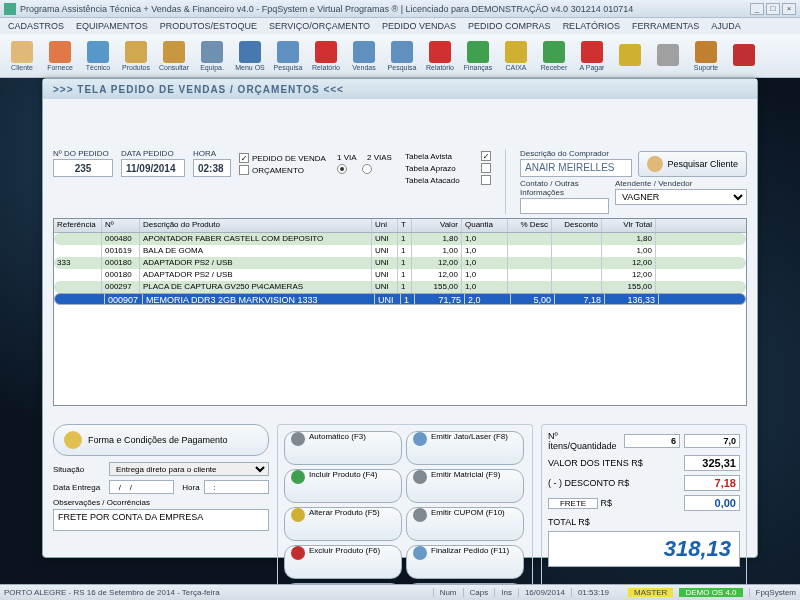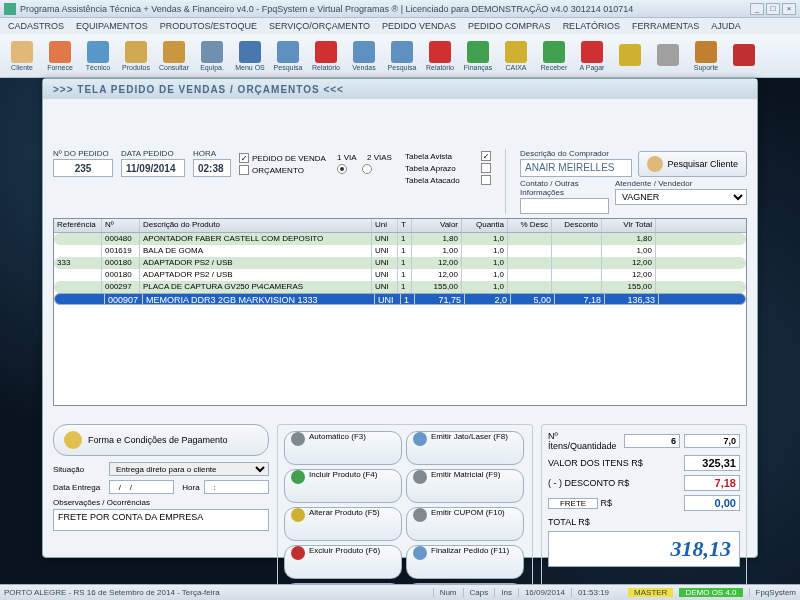--- a/index.html
+++ b/index.html
@@ -30,38 +30,38 @@
 .buyerbox { background: #fff; border: 1px solid #a0b0c0; padding: 2px 4px; font-size: 10px; height: 18px; color: #4a6a8a; }
 .pesqbtn { display: flex; align-items: center; gap: 4px; background: linear-gradient(#f8fafc,#e0e8f0); border: 1px solid #a0b0c0; border-radius: 3px; padding: 4px 8px; font-size: 9px; cursor: pointer; }
 .pesqbtn .ic { width: 16px; height: 16px; background: #e0b878; border-radius: 50%; }
 .sel { background: #fff; border: 1px solid #a0b0c0; font-size: 9px; height: 16px; padding: 0 2px; }
 .grid { margin-top: 4px; border: 1px solid #8090a0; background: #fff; height: 188px; overflow: hidden; font-size: 8px; }
 .ghdr { display: flex; background: linear-gradient(#e8eef4,#d4dce4); border-bottom: 1px solid #a0b0c0; height: 14px; }
 .ghdr div, .grow div { padding: 1px 3px; border-right: 1px solid #c0ccd8; overflow: hidden; white-space: nowrap; }
 .grow { display: flex; height: 12px; border-radius: 6px; }
 .grow.e { background: #d4e8d4; }
 .grow.sel { background: #2060c0; color: #fff; }
-.c1{width:48px} .c2{width:38px} .c3{width:232px} .c4{width:26px} .c5{width:14px} .c6{width:50px;text-align:right} .c7{width:46px;text-align:right} .c8{width:44px;text-align:right} .c9{width:50px;text-align:right} .c10{width:54px;text-align:right}
+.c1{width:48px} .c2{width:38px} .c3{width:232px} .c4{width:26px} .c5{width:14px} .c6{width:50px;text-align:right} .c7{width:46px;text-align:left} .c8{width:44px;text-align:right} .c9{width:50px;text-align:right} .c10{width:54px;text-align:right}
 .botrow { display: flex; gap: 8px; margin-top: 18px; }
 .leftpanel { width: 216px; }
 .pillbtn { background: linear-gradient(#f8fafc,#e4ecf2); border: 1px solid #a0b0c0; border-radius: 14px; padding: 6px 10px; font-size: 9px; display: flex; align-items: center; gap: 6px; cursor: pointer; margin-bottom: 6px; }
 .pillbtn .ic { width: 18px; height: 18px; background: #e0c050; border-radius: 50%; }
 .lrow { display: flex; align-items: center; gap: 4px; font-size: 8px; margin-bottom: 4px; }
 .lrow .lbl { width: 52px; }
 .lrow input, .lrow select { flex: 1; border: 1px solid #a0b0c0; font-size: 8px; height: 14px; padding: 0 2px; }
 .obsbox { width: 100%; height: 22px; border: 1px solid #a0b0c0; background: #fff; font-size: 9px; padding: 2px 4px; }
 .midpanel { width: 256px; display: flex; flex-wrap: wrap; gap: 4px; align-content: flex-start; border: 1px solid #c0ccd8; padding: 6px; border-radius: 3px; }
 .actbtn { width: 118px; height: 34px; background: linear-gradient(#f8fafc,#e4ecf2); border: 1px solid #a0b0c0; border-radius: 11px; font-size: 8px; display: flex; align-items: flex-start; gap: 4px; padding: 0 6px; cursor: pointer; }
 .actbtn .ic { width: 14px; height: 14px; border-radius: 50%; }
 .totpanel { flex: 1; border: 1px solid #c0ccd8; padding: 6px; border-radius: 3px; font-size: 9px; }
 .trow { display: flex; justify-content: space-between; align-items: center; margin-bottom: 4px; }
 .trow .v { background: #fff; border: 1px solid #a0b0c0; width: 56px; text-align: right; padding: 1px 3px; font-weight: bold; }
 .trow .v.red { color: #c02020; }
 .trow .v.blue { color: #1050a0; }
-.total { border: 1px solid #a0b0c0; background: #fff; text-align: right; padding: 4px 8px; font-size: 22px; font-weight: bold; color: #1860b0; font-style: italic; font-family: Liberation Serif, serif; }
+.total { border: 1px solid #a0b0c0; background: #fff; text-align: right; padding: 4px 8px; font-size: 22px; font-weight: bold; color: #1860b0; font-style: italic; }
 .statusbar { position: absolute; bottom: 0; left: 0; right: 0; height: 16px; background: linear-gradient(#e8eef4,#d4dce4); border-top: 1px solid #a0b0c0; display: flex; align-items: center; font-size: 8px; color: #3a4a5a; padding: 0 4px; gap: 6px; }
 .statusbar .sp { border-left: 1px solid #b0c0d0; padding-left: 6px; }
 .statusbar .master { background: #f0e040; padding: 0 6px; }
 .statusbar .demo { background: #40c040; color: #fff; padding: 0 6px; }
 </style>
 </head>
 <body>
 <div class="bg"></div>
 
 <div class="titlebar">

